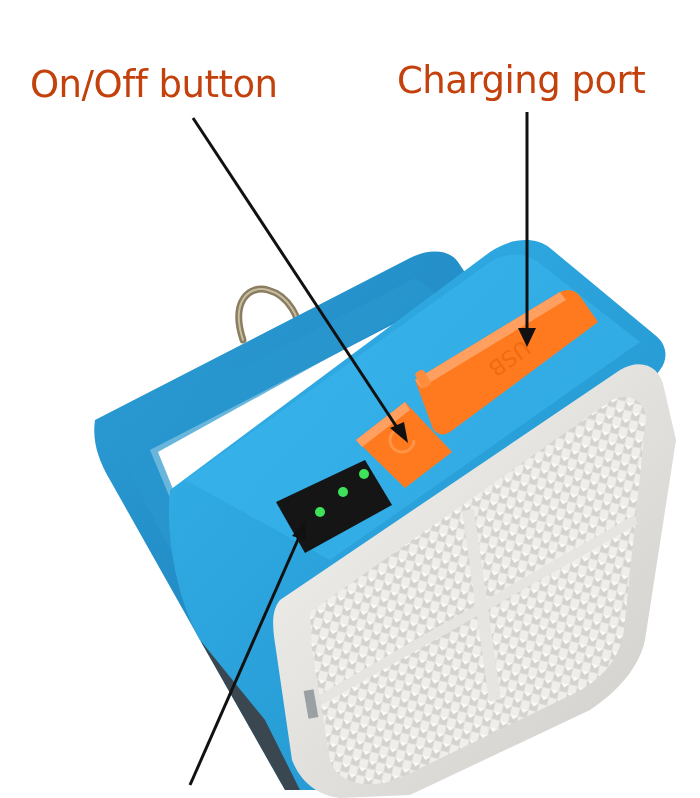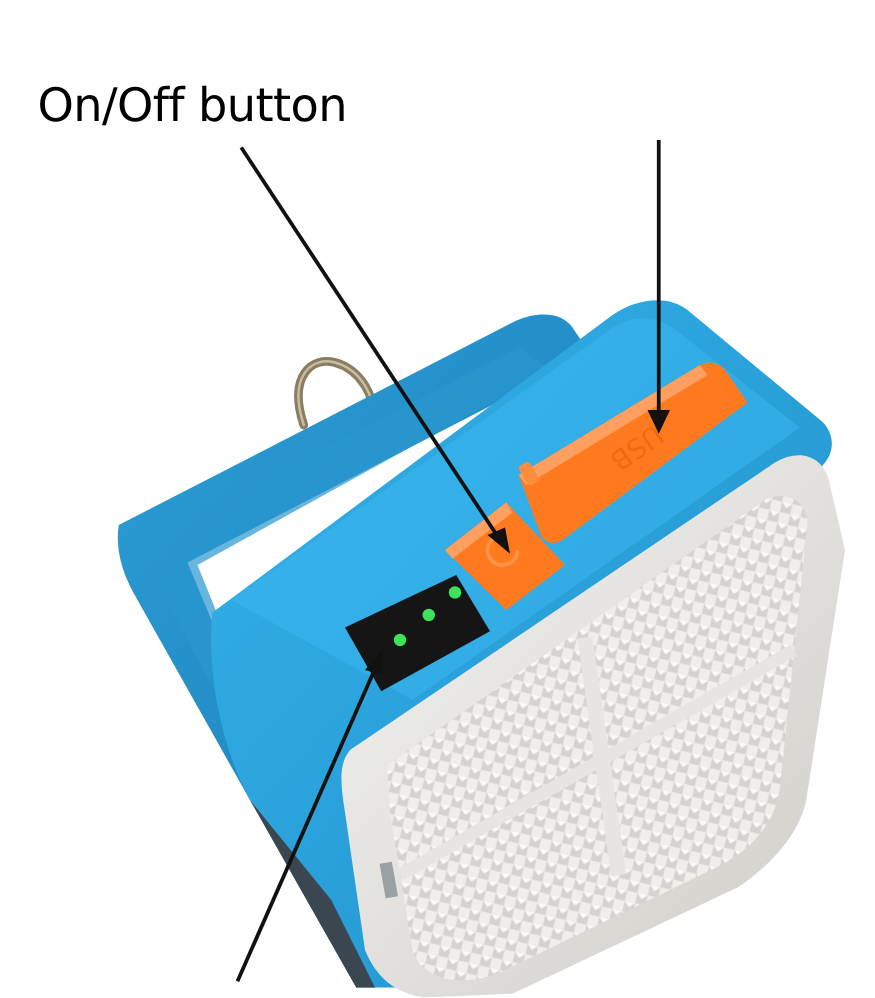--- a/index.html
+++ b/index.html
@@ -1,19 +1,19 @@
 <!DOCTYPE html>
 <html><head>
 <meta charset="utf-8">
 <style>
   html, body { margin: 0; padding: 0; background: #ffffff; }
   body { width: 700px; height: 798px; overflow: hidden; position: relative; font-family: "DejaVu Sans", sans-serif; }
   .stage { position: absolute; left: 0; top: 0; width: 700px; height: 798px; }
   .label {
-    position: absolute; color: #000000; font-family: "DejaVu Sans", sans-serif;
+    position: absolute; color: #c2410c; font-family: "DejaVu Sans", sans-serif;
     font-size: 37px; letter-spacing: -0.5px; white-space: nowrap; line-height: 1;
   }
   .label-onoff { left: 30px; top: 66px; }
   .label-charging { left: 397px; top: 62px; }
   svg.scene { position: absolute; left: 0; top: 0; }
 </style>
 </head>
 <body>
 
 <div class="stage">
@@ -83,13 +83,14 @@
       <line x1="193" y1="118" x2="400" y2="432"></line>
       <polygon points="408,443 390,428 404,422" stroke="none"></polygon>
       <line x1="527" y1="112" x2="527" y2="332"></line>
       <polygon points="527,347 518,328 536,328" stroke="none"></polygon>
       <line x1="190" y1="785" x2="300" y2="535"></line>
       <polygon points="306,520 292,536 306,540" stroke="none"></polygon>
     </g>
   </svg>
 
   <div class="label label-onoff">On/Off button</div>
+  <div class="label label-charging">Charging port</div>
 </div>
 
 </body></html>

